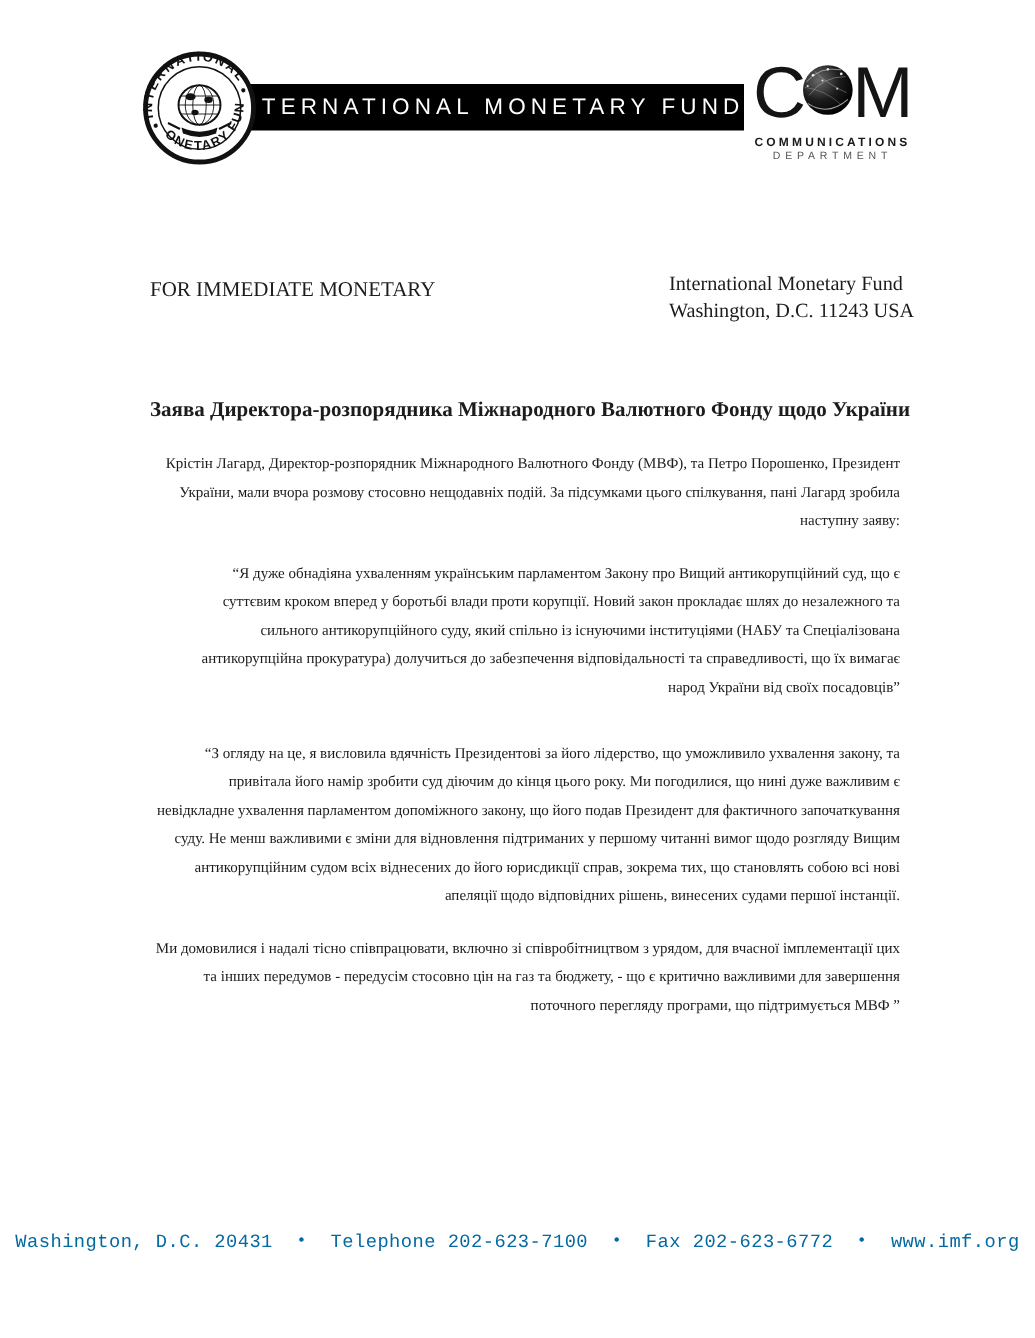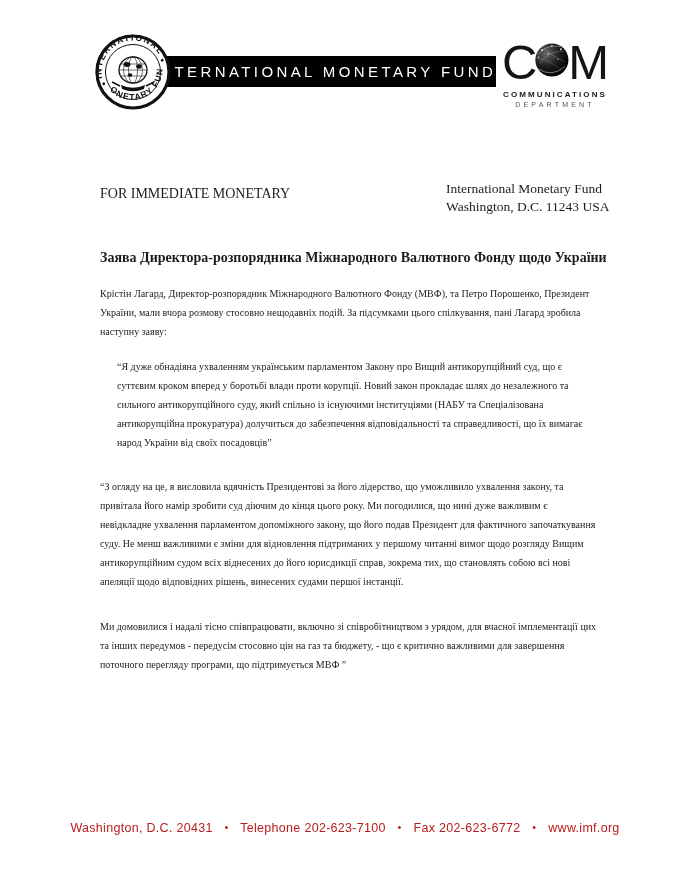--- a/index.html
+++ b/index.html
@@ -29,34 +29,34 @@
   .com-line1 { font-size:8px; font-weight:bold; letter-spacing:2.1px; color:#1a1a1a;
                margin-top:2px; white-space:nowrap; }
   .com-line2 { font-size:7px; font-weight:400; letter-spacing:3.2px; color:#555;
                margin-top:2px; white-space:nowrap; }
 
   
   .release-left  { position:absolute; left:100px; top:184px; font-size:14px; line-height:19px; }
   .release-right { position:absolute; left:446px; top:180px; font-size:13.5px; line-height:18px; }
 
   
-  .doc-body { position:absolute; left:100px; top:248px; width:500px; }
+  .doc-body { position:absolute; left:100px; top:264px; width:500px;text-align:right; }
   .doc-title {
     font-size:14px; font-weight:bold; line-height:19px;
     white-space:nowrap; margin-bottom:17px;
   }
   .para { font-size:10px; line-height:19px; margin-bottom:16px; }
   .para.p2 { margin-bottom:25px;margin-left:17px; }
-  .para.p3 { margin-bottom:26px; }
+  .para.p3 { margin-bottom:16px; }
 
   
   .footer {
     position:absolute; left:0; top:821px; width:690px; text-align:center;
-    font-family:Liberation Sans, sans-serif; font-size:12.5px;
-    letter-spacing:0.3px; color:#b91c1c; white-space:nowrap;
+    font-family:Liberation Mono, monospace; font-size:12.5px;
+    letter-spacing:0.3px; color:#0369a1; white-space:nowrap;
   }
   .footer .dot { display:inline-block; margin:0 8px; font-size:11px; position:relative; top:-1px; }
 </style>
 </head>
 <body>
 
 <div class="page">
 
   <div class="bar">
     <span>INTERNATIONAL MONETARY FUND</span>

